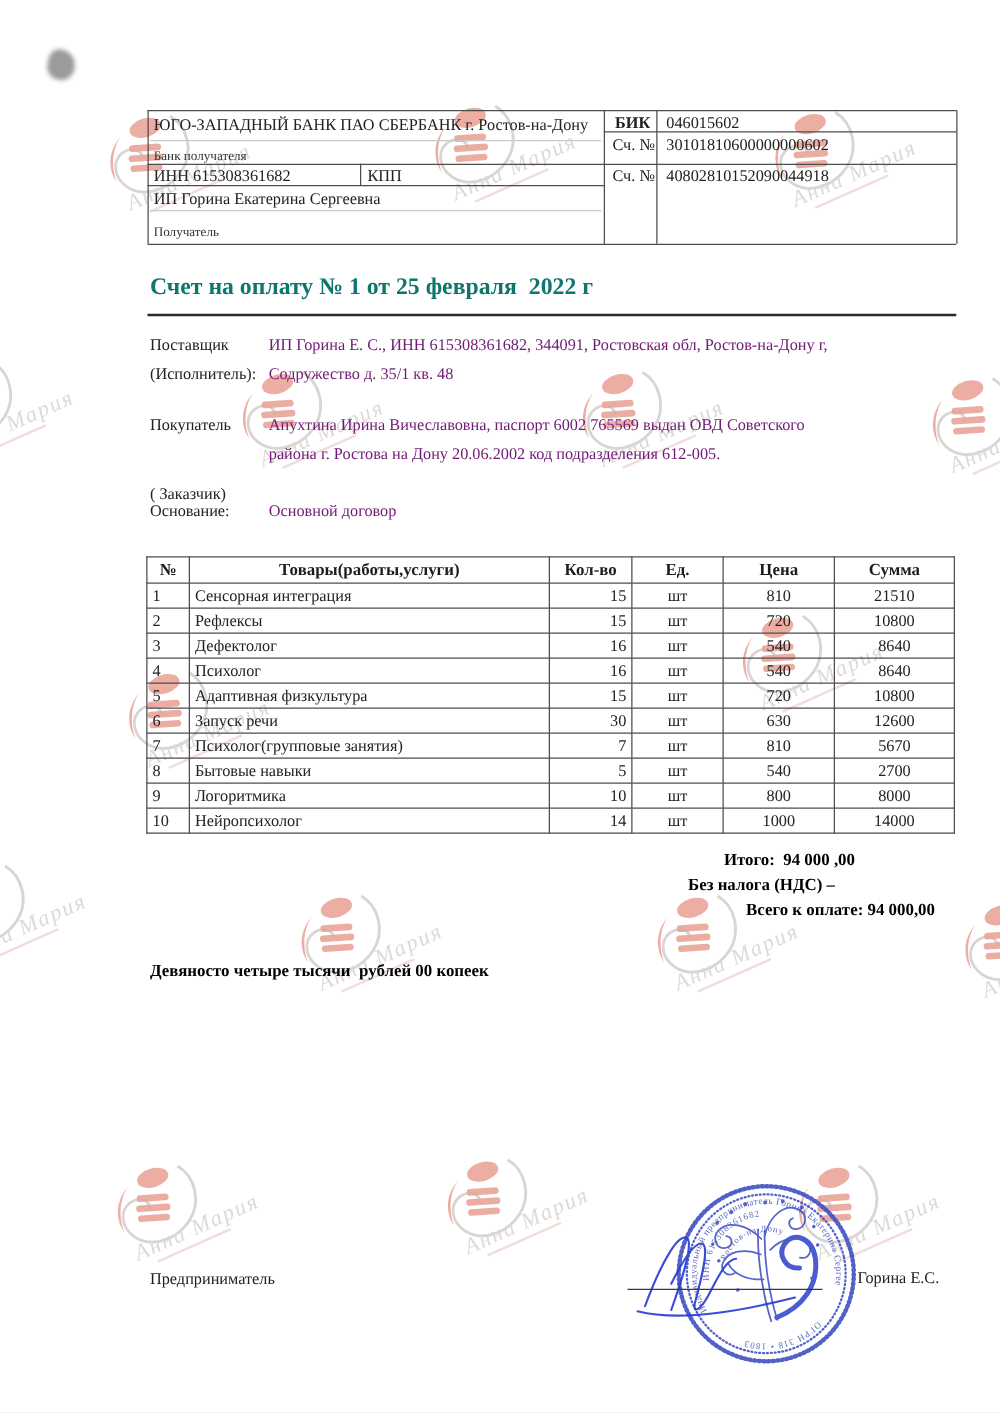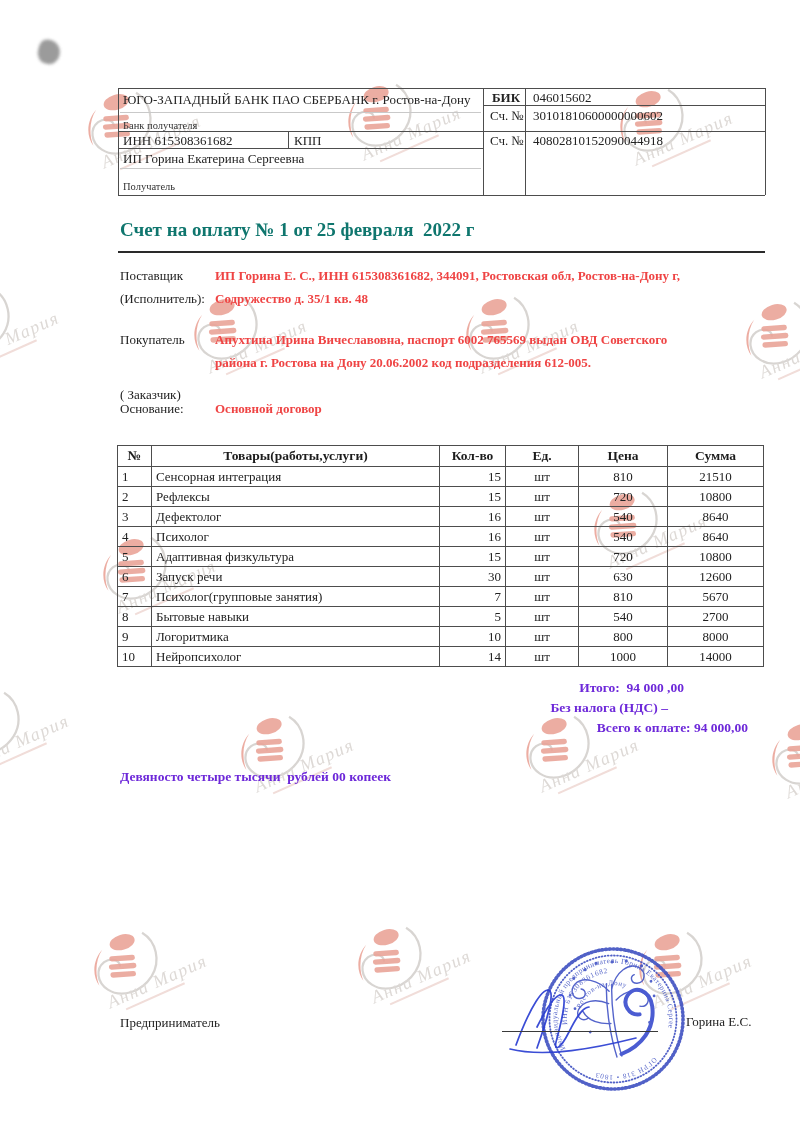--- a/index.html
+++ b/index.html
@@ -15,34 +15,34 @@
   .corner-mark{position:absolute;left:38px;top:40px;width:22px;height:24px;background:#8a8a8a;
                border-radius:40% 60% 50% 50%;filter:blur(1.5px);opacity:.85;transform:rotate(14deg);}
   
   .hline{position:absolute;border-top:1px solid #4d4d4d;height:0;}
   .vline{position:absolute;border-left:1px solid #4d4d4d;width:0;}
   .hline.faint{border-top:1px solid #c9c9c9;}
   .titlerule{position:absolute;border-top:2.5px solid #2a2a2a;height:0;}
   
   .t{position:absolute;font-size:13px;line-height:15px;white-space:pre;z-index:1;}
   .t.small{font-size:10.5px;color:#333;}
-  .t.b{font-weight:bold;color:#ef4444;}
+  .t.b{font-weight:normal;color:#701a75;}
   .title{position:absolute;font-size:19px;font-weight:bold;color:#0f766e;white-space:pre;z-index:1;}
   
   table.items{position:absolute;left:117px;top:445px;width:646px;border-collapse:collapse;
               table-layout:fixed;font-size:13px;z-index:1;}
   table.items th,table.items td{border:1px solid #4d4d4d;padding:0 4px;height:19px;overflow:hidden;}
   table.items th{height:20px;font-size:13.5px;text-align:center;font-weight:bold;color:#1c1c1c;}
   td.c0{text-align:left;padding-left:6px;}
   td.c1{text-align:left;padding-left:7px;margin-top:44px;}
   td.c2{text-align:right;padding-right:9px;}
   td.c3{text-align:center;}
   td.c4{text-align:center;}
   td.c5{text-align:center;}
-  .totline{position:absolute;font-size:13.5px;font-weight:bold;color:#6d28d9;white-space:pre;text-align:right;z-index:1;}
+  .totline{position:absolute;font-size:13.5px;font-weight:bold;color:#000000;white-space:pre;text-align:right;z-index:1;}
   .sig-line{position:absolute;left:502px;top:1031px;width:156px;border-top:1.5px solid #3a3a3a;z-index:3;}
   .footer-svg{position:absolute;left:488px;top:935px;z-index:2;}
 </style>
 </head>
 <body>
 
 <div class="page">
 
   <svg width="0" height="0" style="position:absolute">
     <defs>

